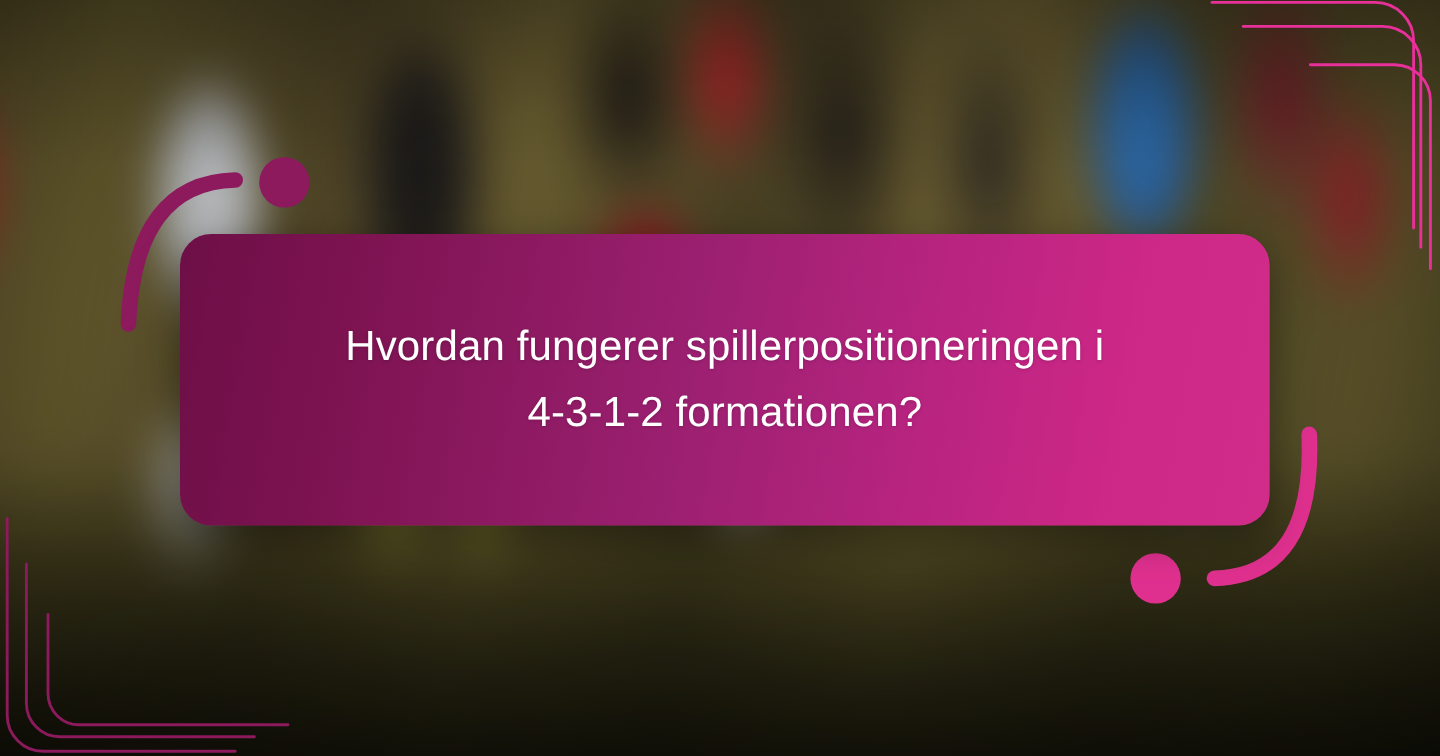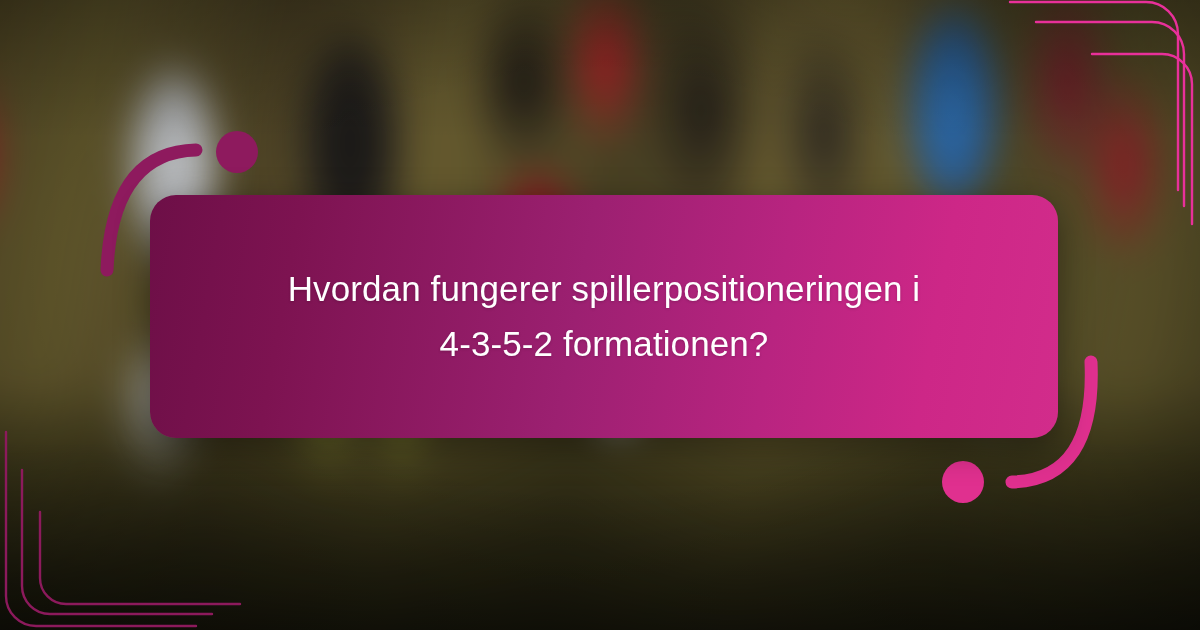--- a/index.html
+++ b/index.html
@@ -120,16 +120,16 @@
 
   <svg class="accent-svg" viewBox="0 0 1200 630" width="1200" height="630" aria-hidden="true">
     <path d="M 196 150 Q 112 152 107 270" fill="none" stroke="#8e1a5e" stroke-width="13" stroke-linecap="round"></path>
     <circle cx="237" cy="152" r="21" fill="#8e1a5e"></circle>
 
     <path d="M 1091 362 Q 1096 480 1012 482" fill="none" stroke="#e0308f" stroke-width="13" stroke-linecap="round"></path>
     <circle cx="963" cy="482" r="21" fill="#e0308f"></circle>
   </svg>
 
   <div class="card">
-    <div class="card-title">Hvordan fungerer spillerpositioneringen i 4-3-5-2 formationen?</div>
+    <div class="card-title">Hvordan fungerer spillerpositioneringen i 4-3-1-2 formationen?</div>
   </div>
 
 </div>
 
 </body></html>

